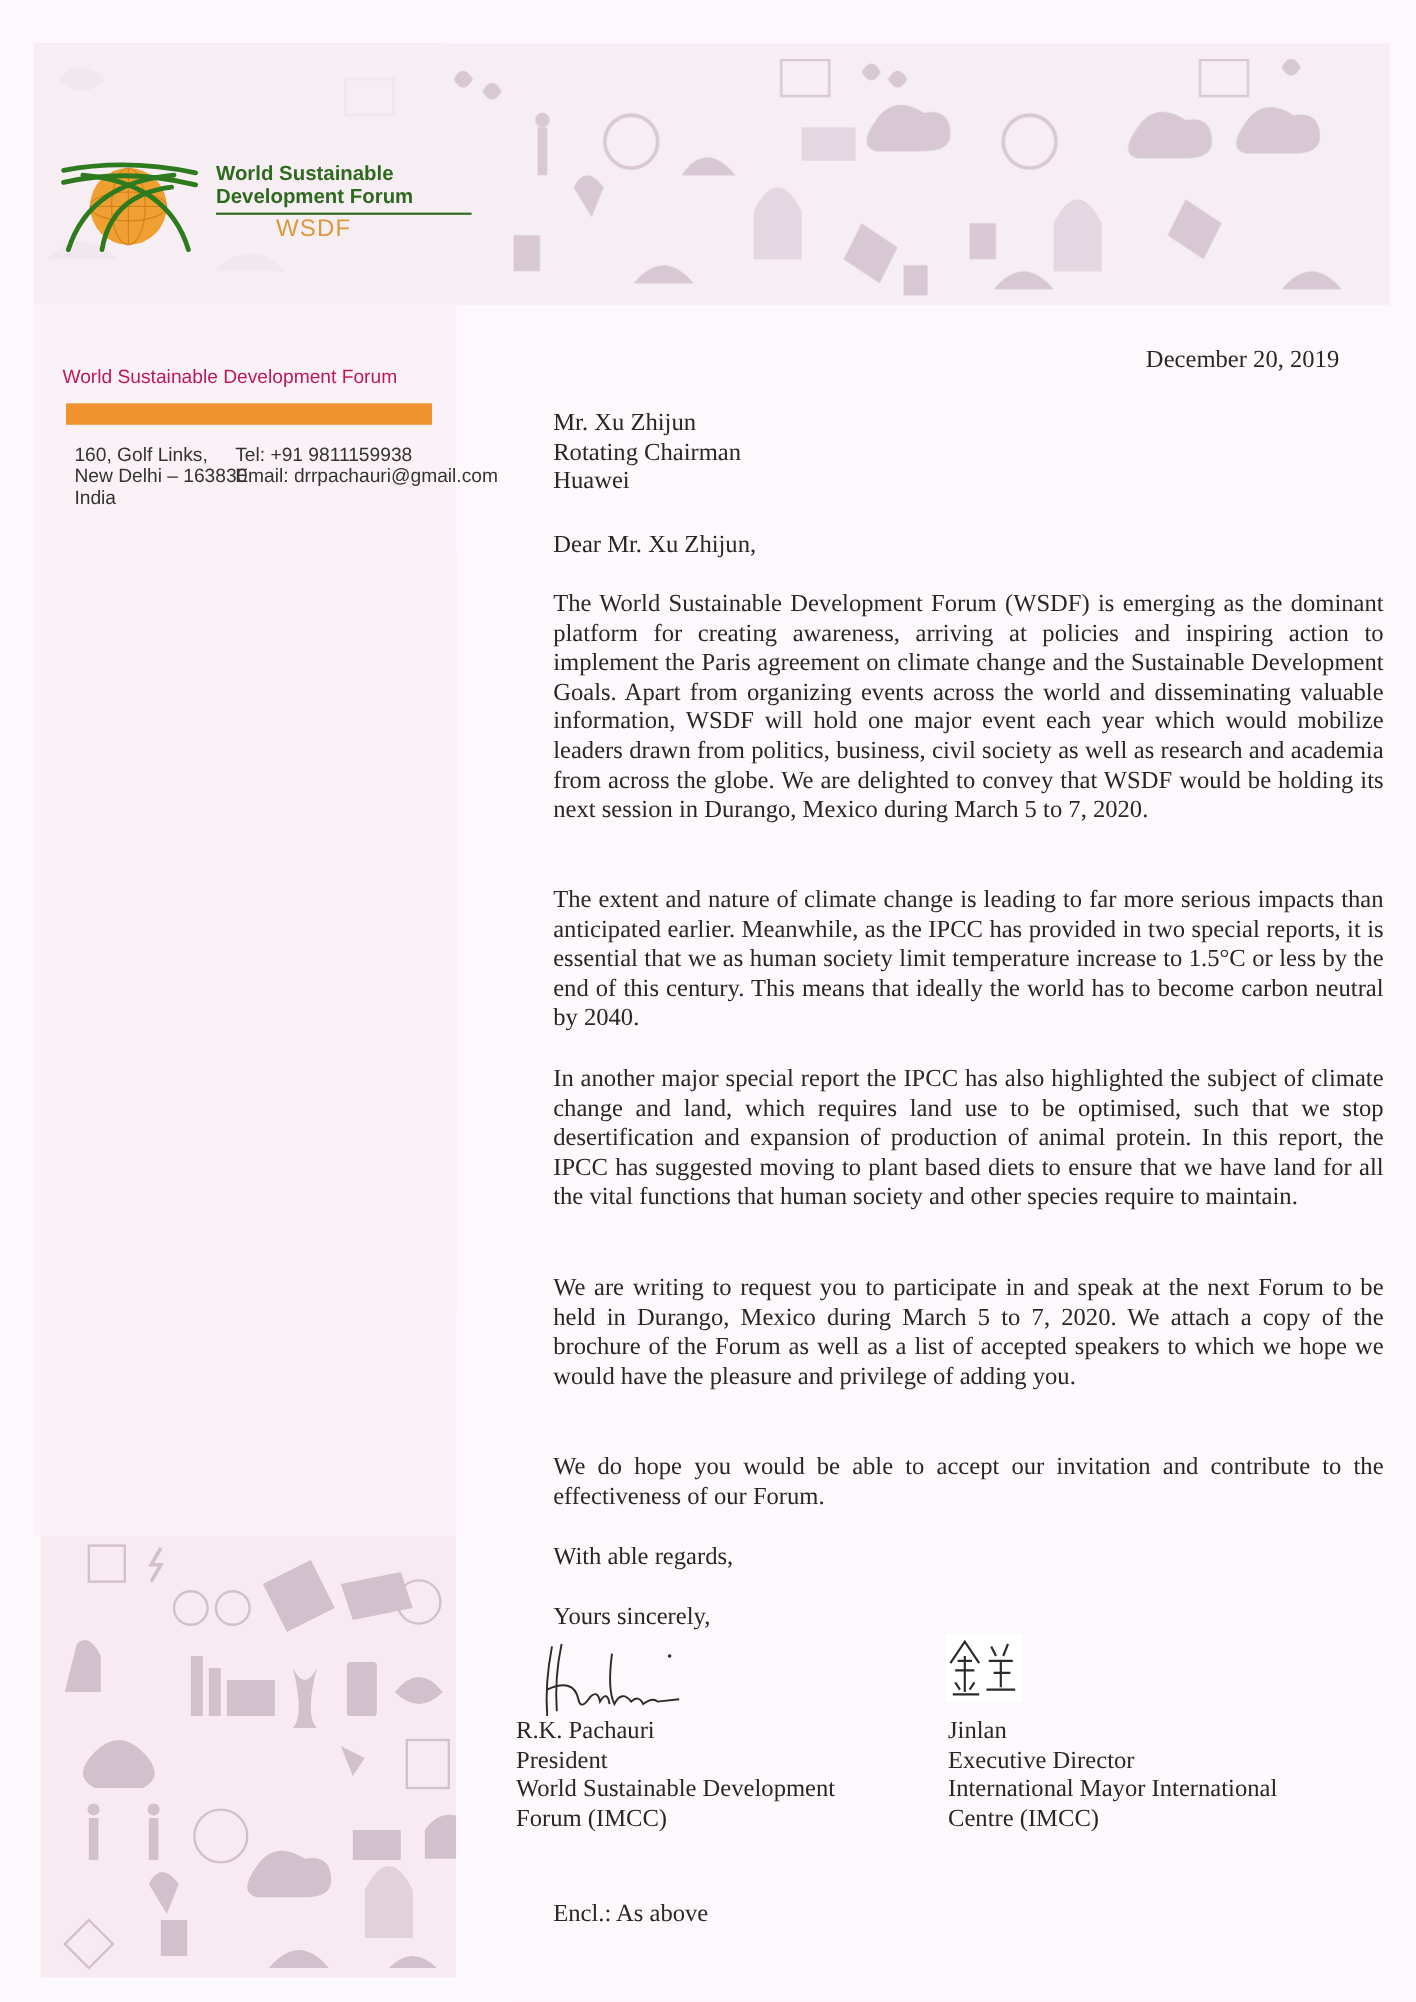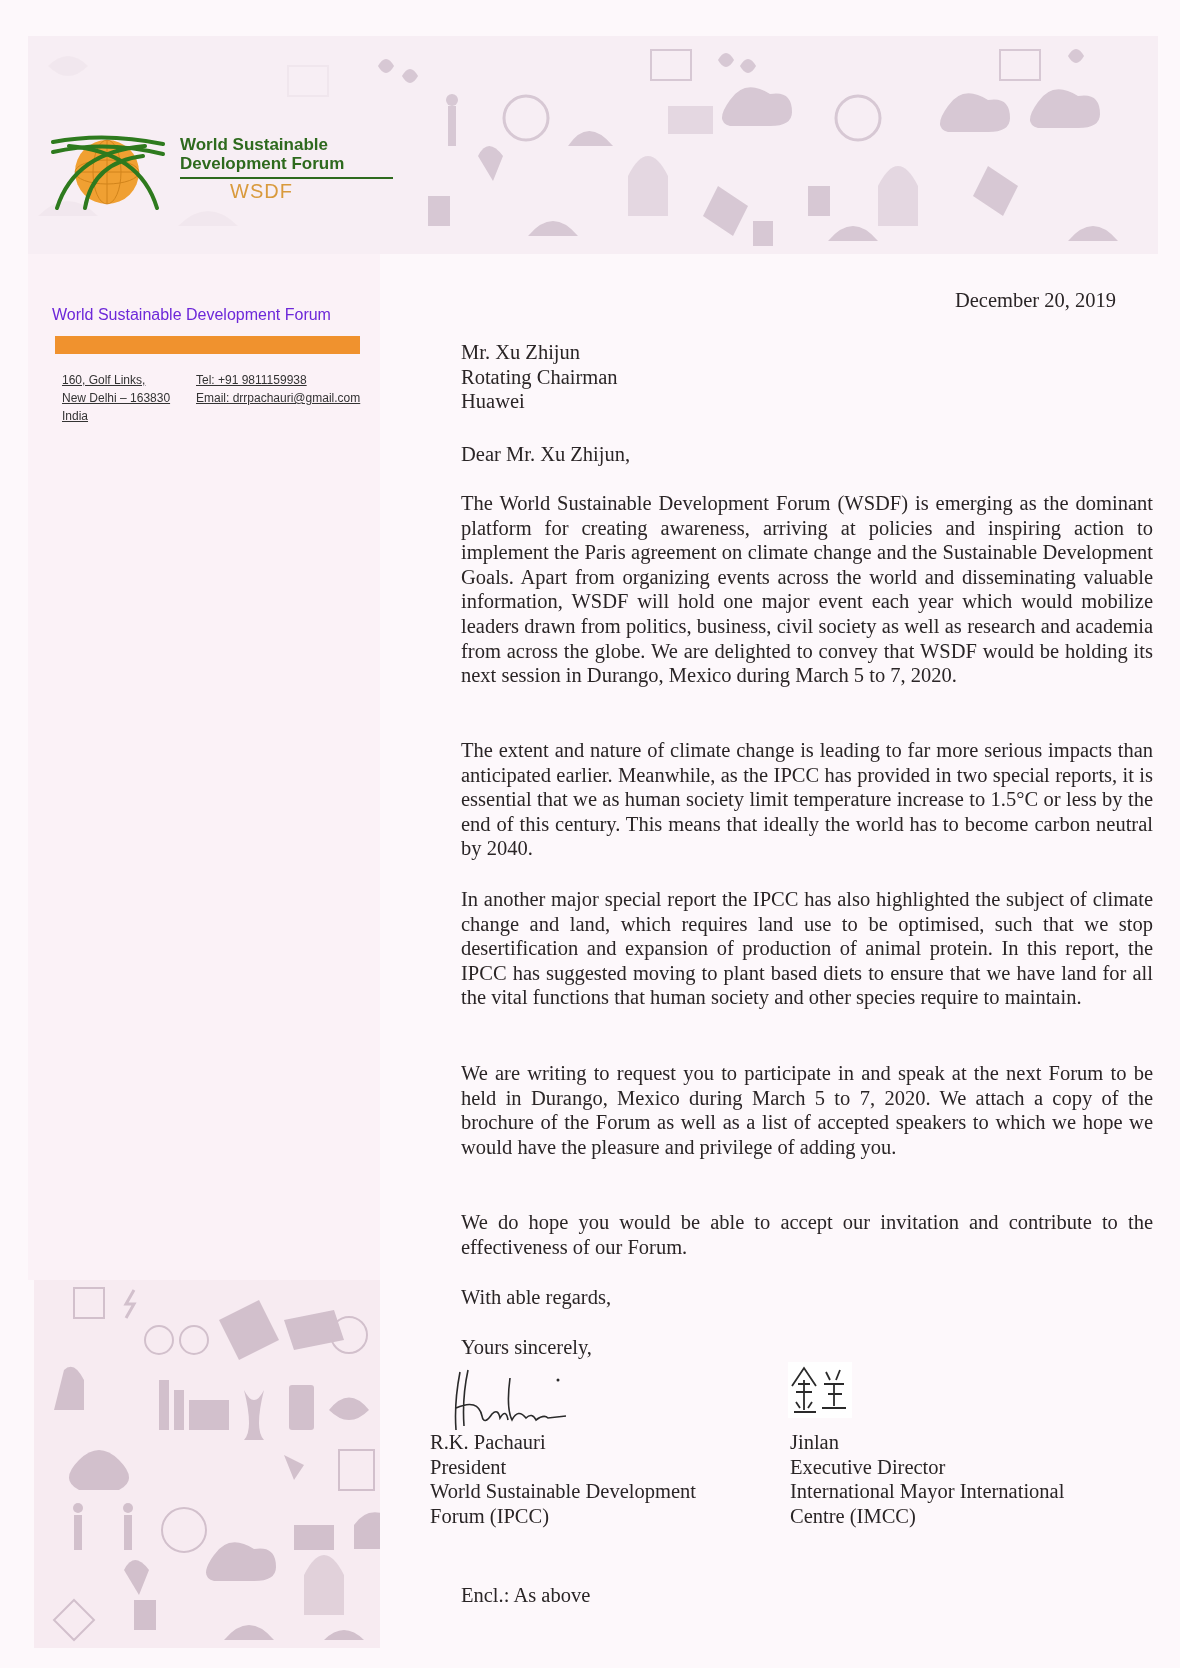--- a/index.html
+++ b/index.html
@@ -34,26 +34,26 @@
   }
   .logo-rule { position:absolute; left:135px; top:45px; width:213px; height:2px; background:#2e6a1e; }
   .logo-abbr {
     position:absolute; left:185px; top:48px;
     font-family:"Liberation Sans","DejaVu Sans",sans-serif; color:#d99a3c;
     font-size:20px; letter-spacing:1px;
   }
   
   .org-title {
     position:absolute; left:52px; top:306px;
-    font-family:"Liberation Sans","DejaVu Sans",sans-serif; font-size:16px; color:#6d28d9; white-space:nowrap;
+    font-family:"Liberation Sans","DejaVu Sans",sans-serif; font-size:16px; color:#be185d; white-space:nowrap;
   }
   .orange-bar { position:absolute; left:55px; top:336px; width:305px; height:18px; background:#f0922e; }
   .addr {
     position:absolute; font-family:"Liberation Sans","DejaVu Sans",sans-serif;
-    font-size:12px; line-height:18px; color:#333; white-space:nowrap;text-decoration:underline;
+    font-size:16px; line-height:18px; color:#333; white-space:nowrap;
   }
   .date { position:absolute; right:64px; top:289px; font-size:20.5px; white-space:nowrap; }
   .block { position:absolute; left:430px; width:692px; font-size:20.5px; line-height:24.6px;margin-left:31px; }
   .para { text-align:justify; }
   .line { display:block; white-space:nowrap; }
   .sig-col { position:absolute; font-size:20.5px; line-height:24.6px; white-space:nowrap; }
   .signature { position:absolute; }
 </style>
 </head>
 <body>
@@ -201,21 +201,21 @@
   <svg width="64" height="56" viewBox="0 0 64 56">
     <path d="M4 24 L16 6 L28 24 M10 22 H22 M8 30 H24 M16 18 V48 M8 40 L12 46 M24 40 L20 46 M6 50 H28" fill="none" stroke="#2a2a2a" stroke-width="1.8"></path>
     <path d="M38 10 L42 18 M52 8 L48 18 M36 22 H56 M40 32 H54 M46 22 V44 M34 46 H58" fill="none" stroke="#2a2a2a" stroke-width="1.8"></path>
   </svg>
 </div>
 
 <div class="sig-col" style="left:430px; top:1430px;">
   <span class="line">R.K. Pachauri</span>
   <span class="line">President</span>
   <span class="line">World Sustainable Development</span>
-  <span class="line">Forum (IPCC)</span>
+  <span class="line">Forum (IMCC)</span>
 </div>
 <div class="sig-col" style="left:790px; top:1430px;">
   <span class="line">Jinlan</span>
   <span class="line">Executive Director</span>
   <span class="line">International Mayor International</span>
   <span class="line">Centre (IMCC)</span>
 </div>
 
 <div class="block" style="top:1583px;">Encl.: As above</div>
 

